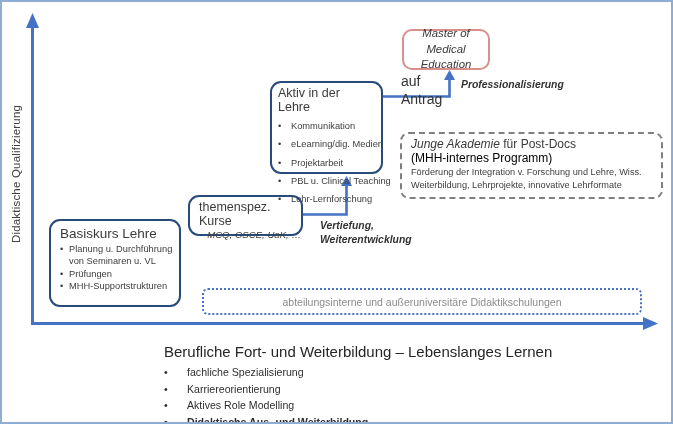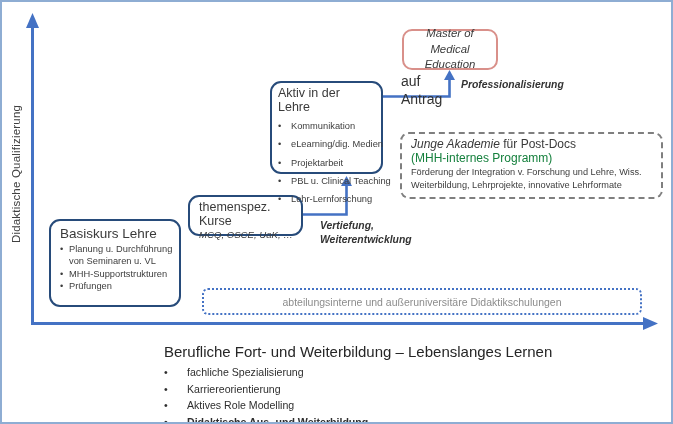--- a/index.html
+++ b/index.html
@@ -28,40 +28,40 @@
   .box-title { font-size: 12.5px; color:#3a3a3a; }
   ul.blist { list-style:none; margin:2px 0 0 0; padding:0; font-size:9.3px; color:#3d3d3d; }
   ul.blist li { position:relative; padding-left:9px; line-height:1.32; white-space:nowrap; }
   ul.blist li::before { content:"•"; position:absolute; left:0; top:0; }
 
   .basiskurs { left:47px; top:217px; width:132px; height:88px; padding:5px 6px 12px 9px; }
   .basiskurs .box-title { font-size:13.5px; }
   .basiskurs ul.blist li { white-space:normal; }
 
   .themenspez { left:186px; top:193px; width:115px; height:41px; padding:3px 0 16px 9px; }
-  .themenspez .sub { font-size:9.6px; font-style:italic; color:#3d3d3d; margin-top:1px; }
+  .themenspez .sub { font-size:9.6px; font-style:italic; color:#3d3d3d; margin-top:1px;text-align:right; }
 
   .aktiv { left:268px; top:79px; width:113px; height:93px; padding:3px 16px 0 6px; }
   .aktiv ul.blist li { padding-left:13px;margin-top:6px; }
 
   .master {
-    left:400px; top:27px; width:96px; height:41px;
+    left:400px; top:27px; width:88px; height:41px;
     border:2.5px solid #D9908A; border-radius:10px;
     display:flex; flex-direction:column; justify-content:center; align-items:center;
     font-style:italic; font-size:11.4px; color:#3a3a3a; line-height:1.35; text-align:center;
   }
 
   .junge {
     left:398px; top:130px; width:263px; height:67px;
     border:2px dashed #7F7F7F; border-radius:9px;
     padding:3px 6px 0 9px;
   }
   .junge .l1 { font-size:12px; color:#3a3a3a; white-space:nowrap; }
   .junge .l1 .it { font-style:italic; }
-  .junge .l2 { font-size:12px; color:#15803d; }
+  .junge .l2 { font-size:12px; color:#000000; }
   .junge .desc { font-size:9.2px; line-height:1.38; color:#3d3d3d; margin-top:1px; }
 
   .dotted {
     left:200px; top:286px; width:440px; height:27px;
     border:2px dotted #4472C4; border-radius:6px;
     display:flex; align-items:center; justify-content:center;
     font-size:10.5px; color:#8C8C8C; background:transparent;
   }
 
   .conn-label { position:absolute; font-size:10.4px; color:#333; line-height:1.3; }
@@ -104,22 +104,22 @@
       <polygon points="447.5,68 442,78 453,78" fill="#4472C4"></polygon>
     </g>
   </svg>
 
   <div class="y-label">Didaktische Qualifizierung</div>
 
   <div class="shape navy-box basiskurs">
     <div class="box-title">Basiskurs Lehre</div>
     <ul class="blist">
       <li>Planung u. Durchführung von Seminaren u. VL</li>
+      <li>Prüfungen</li>
       <li>MHH-Supportstrukturen</li>
-      <li>Prüfungen</li>
     </ul>
   </div>
 
   <div class="shape navy-box themenspez">
     <div class="box-title">themenspez. Kurse</div>
     <div class="sub">MCQ, OSCE, UaK, …</div>
   </div>
 
   <div class="shape navy-box aktiv">
     <div class="box-title">Aktiv in der Lehre</div>

